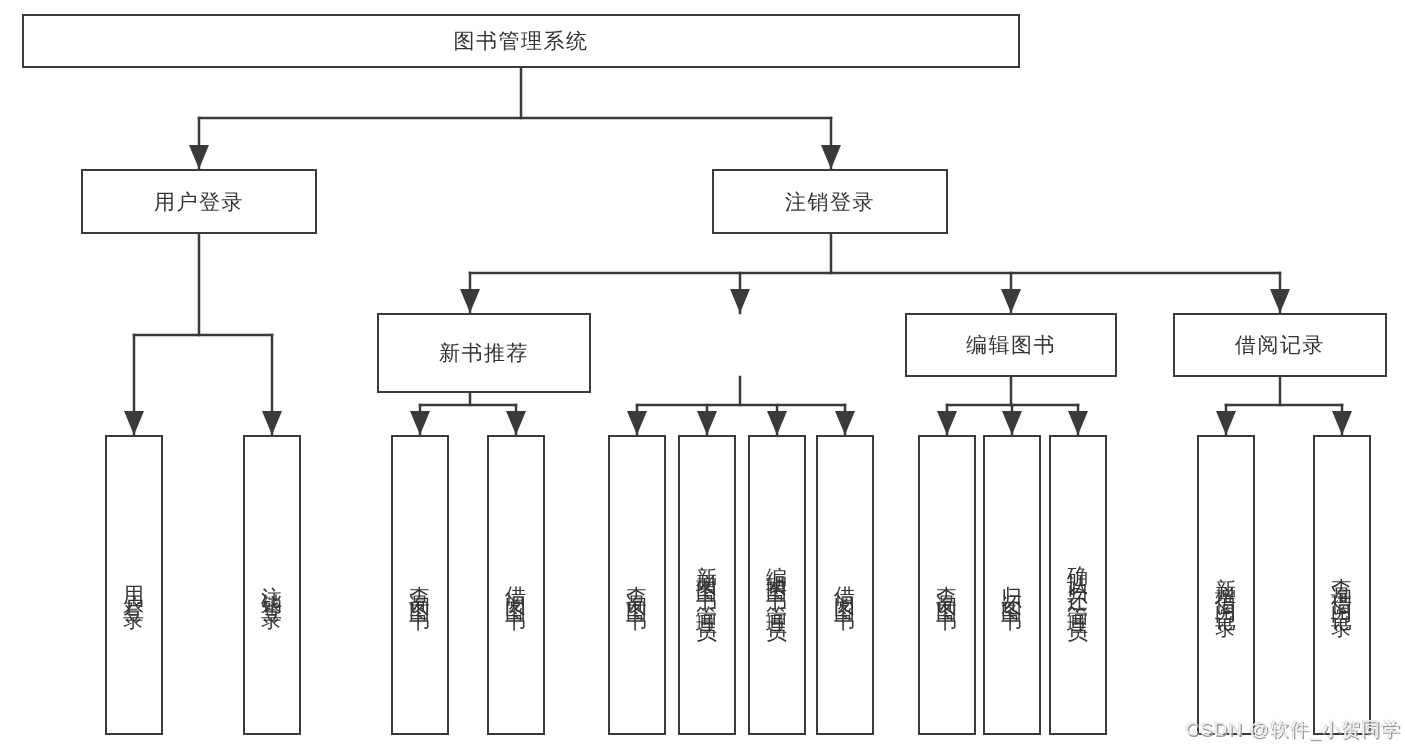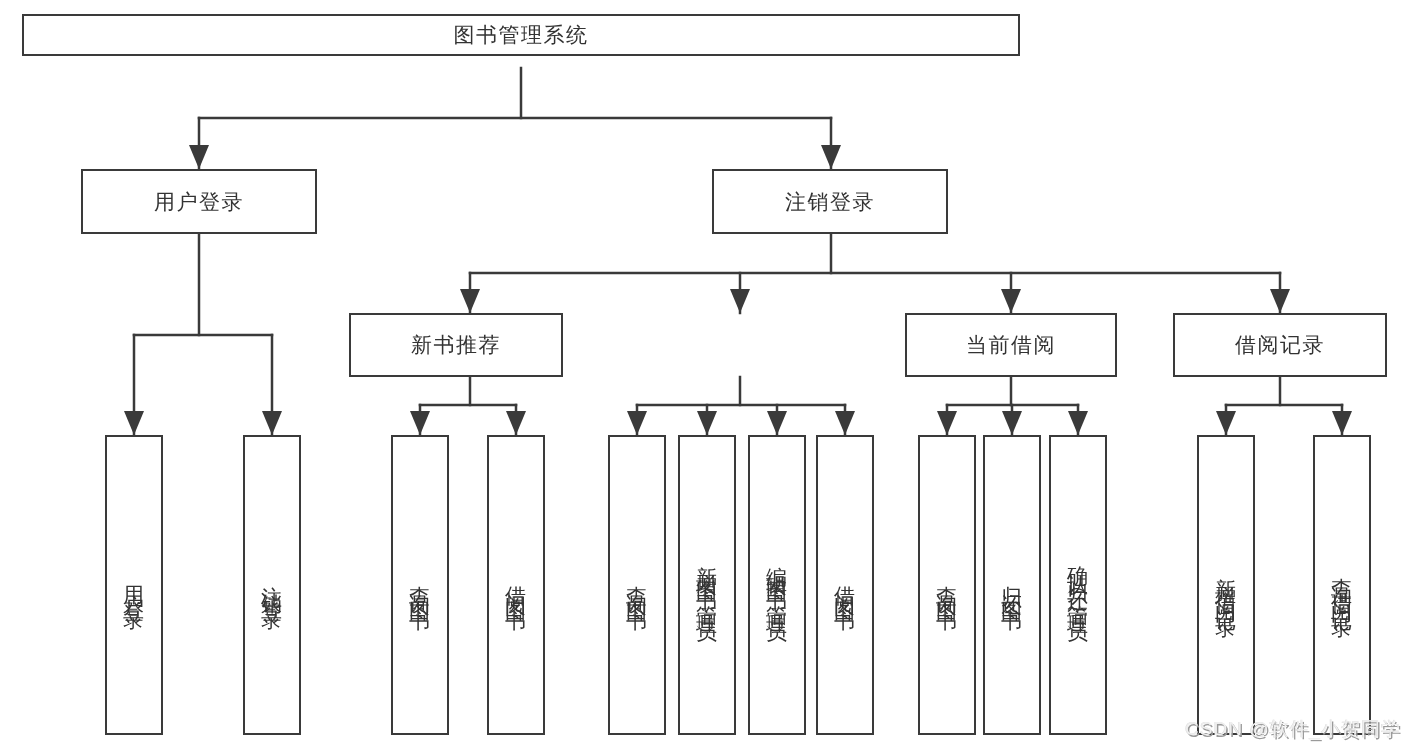--- a/index.html
+++ b/index.html
@@ -82,36 +82,36 @@
     </g>
 
     <g>
       <line x1="1280" y1="377" x2="1280" y2="405"></line>
       <line x1="1226" y1="405" x2="1342" y2="405"></line>
       <line x1="1226" y1="405" x2="1226" y2="435" marker-end="url(#arw)"></line>
       <line x1="1342" y1="405" x2="1342" y2="435" marker-end="url(#arw)"></line>
     </g>
   </svg>
 
-  <div class="box h" style="left:22px;top:14px;width:998px;height:42px">
+  <div class="box h" style="left:22px;top:14px;width:998px;height:54px">
     <span class="t">图书管理系统</span>
   </div>
 
   <div class="box h" style="left:81px;top:169px;width:236px;height:65px">
     <span class="t">用户登录</span>
   </div>
   <div class="box h" style="left:712px;top:169px;width:236px;height:65px">
     <span class="t">注销登录</span>
   </div>
 
-  <div class="box h" style="left:349px;top:313px;width:214px;height:64px">
+  <div class="box h" style="left:377px;top:313px;width:214px;height:80px">
     <span class="t">新书推荐</span>
   </div>
   <div class="box h" style="left:905px;top:313px;width:212px;height:64px">
-    <span class="t">当前借阅</span>
+    <span class="t">编辑图书</span>
   </div>
   <div class="box h" style="left:1173px;top:313px;width:214px;height:64px">
     <span class="t">借阅记录</span>
   </div>
 
   <div class="box v" style="left:105px;top:435px;width:58px;height:300px">
     <span class="t">用户登录</span>
   </div>
   <div class="box v" style="left:243px;top:435px;width:58px;height:300px">
     <span class="t">注销登录</span>

